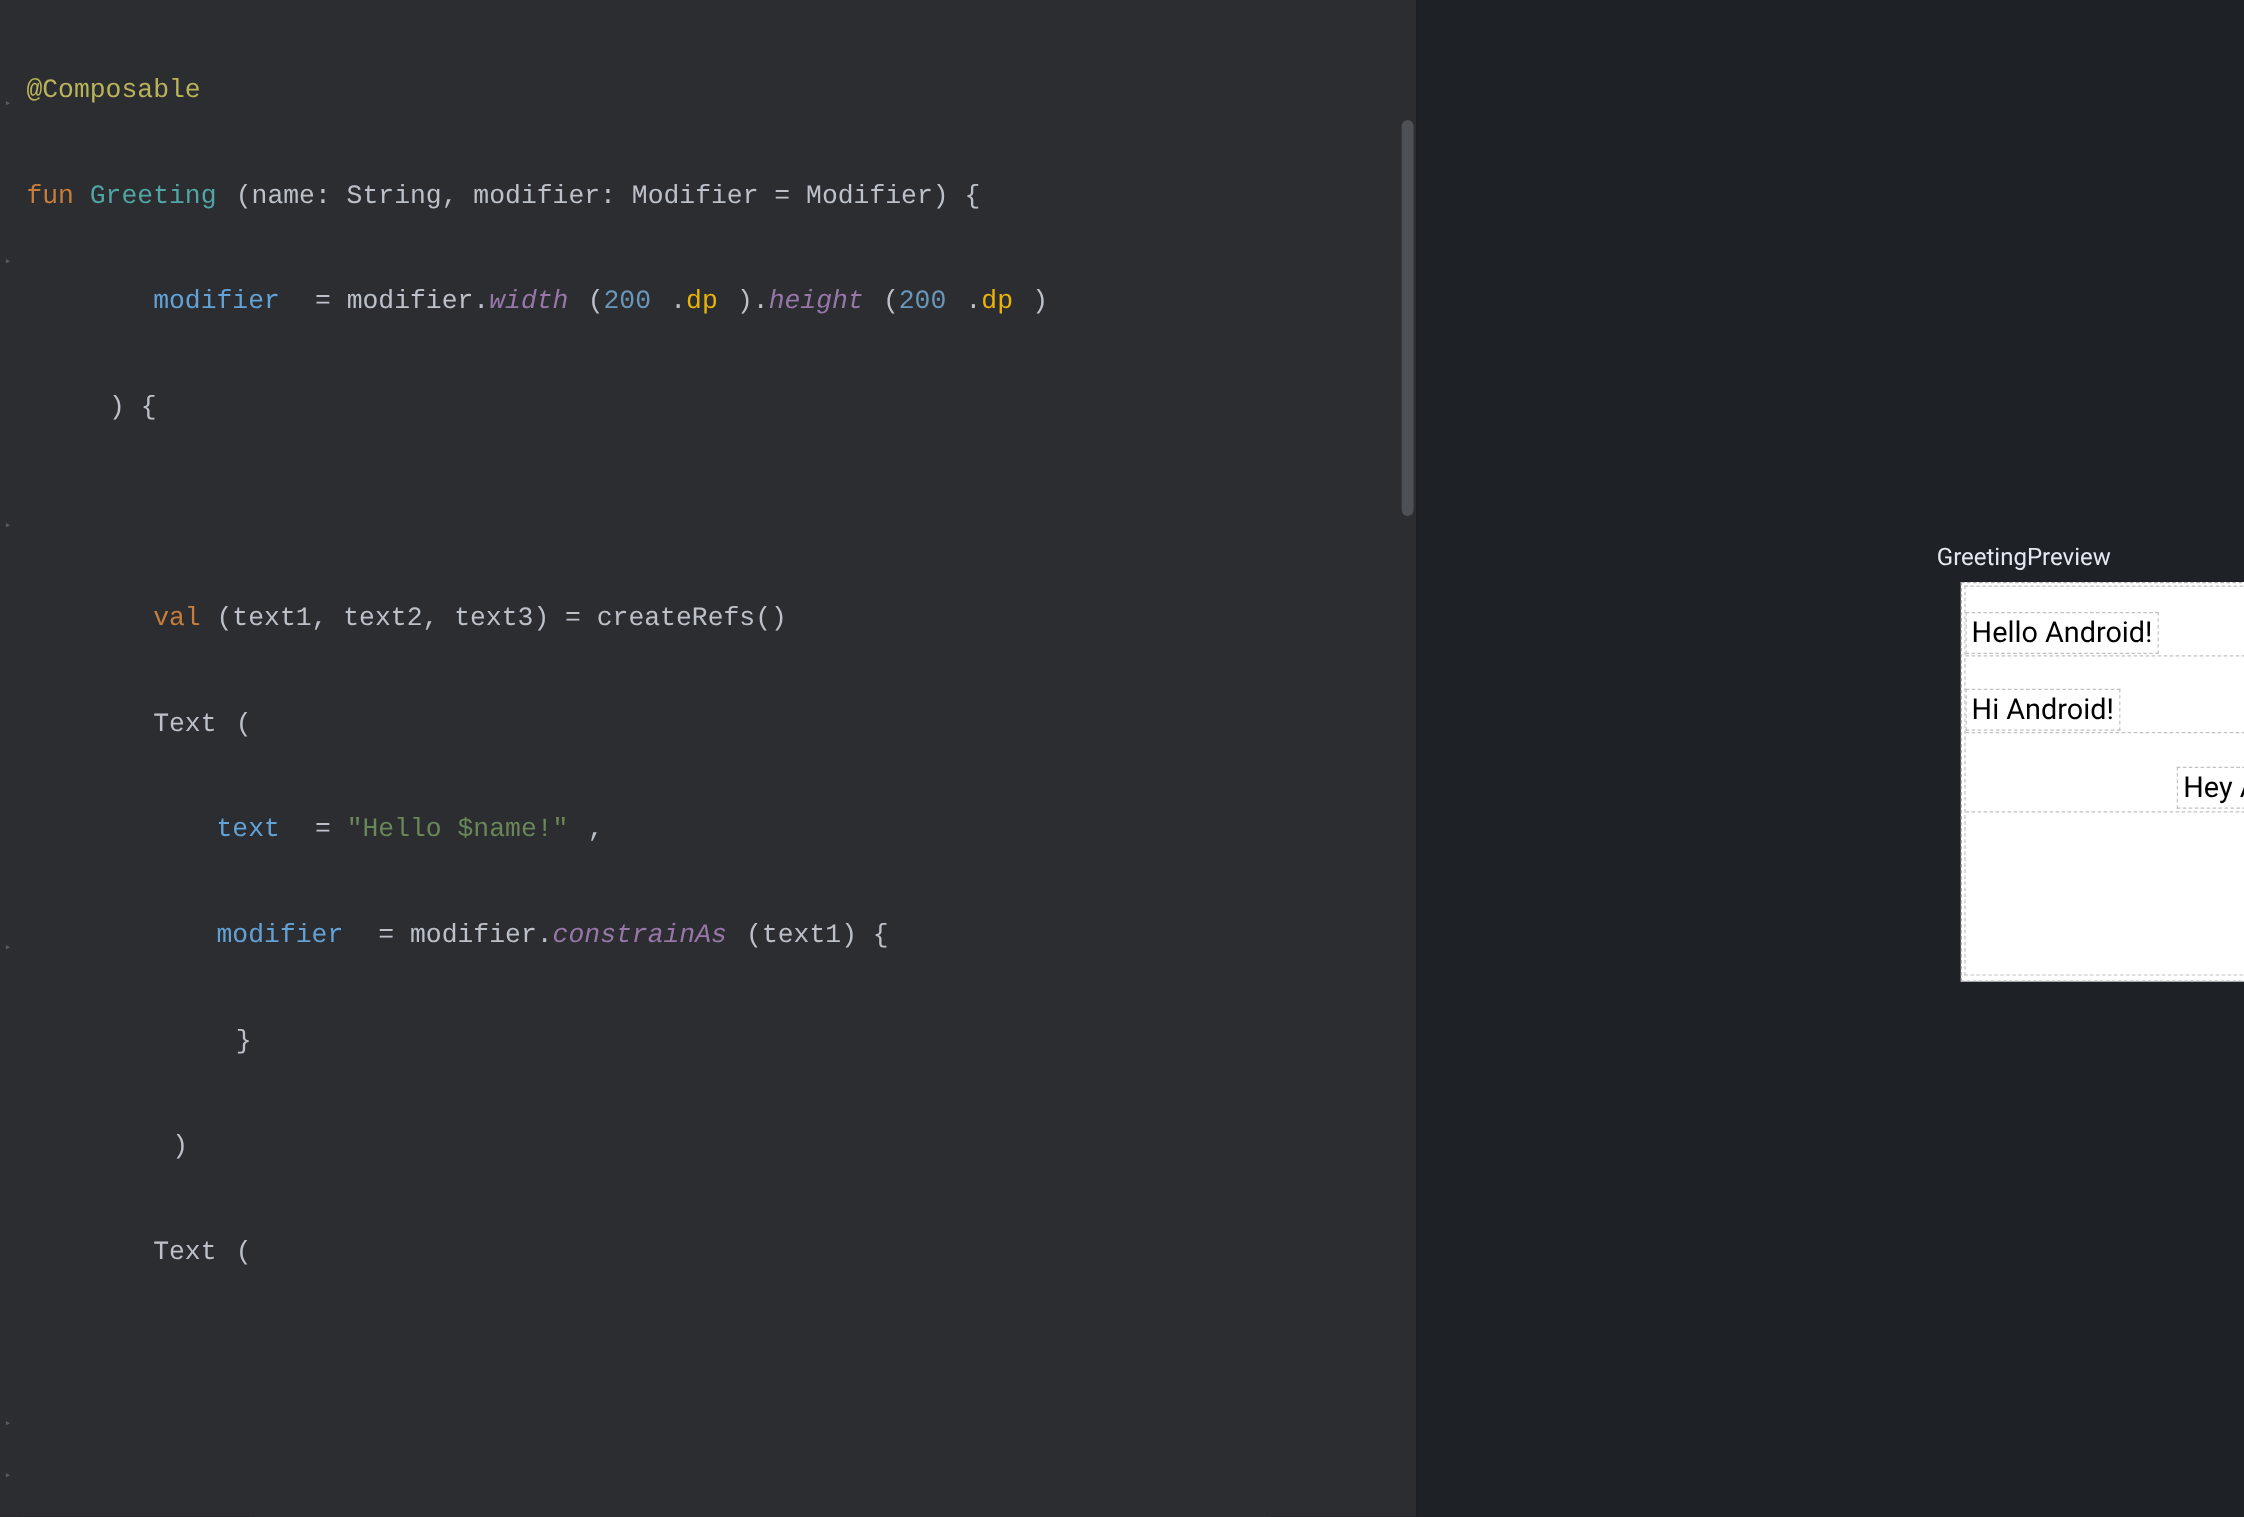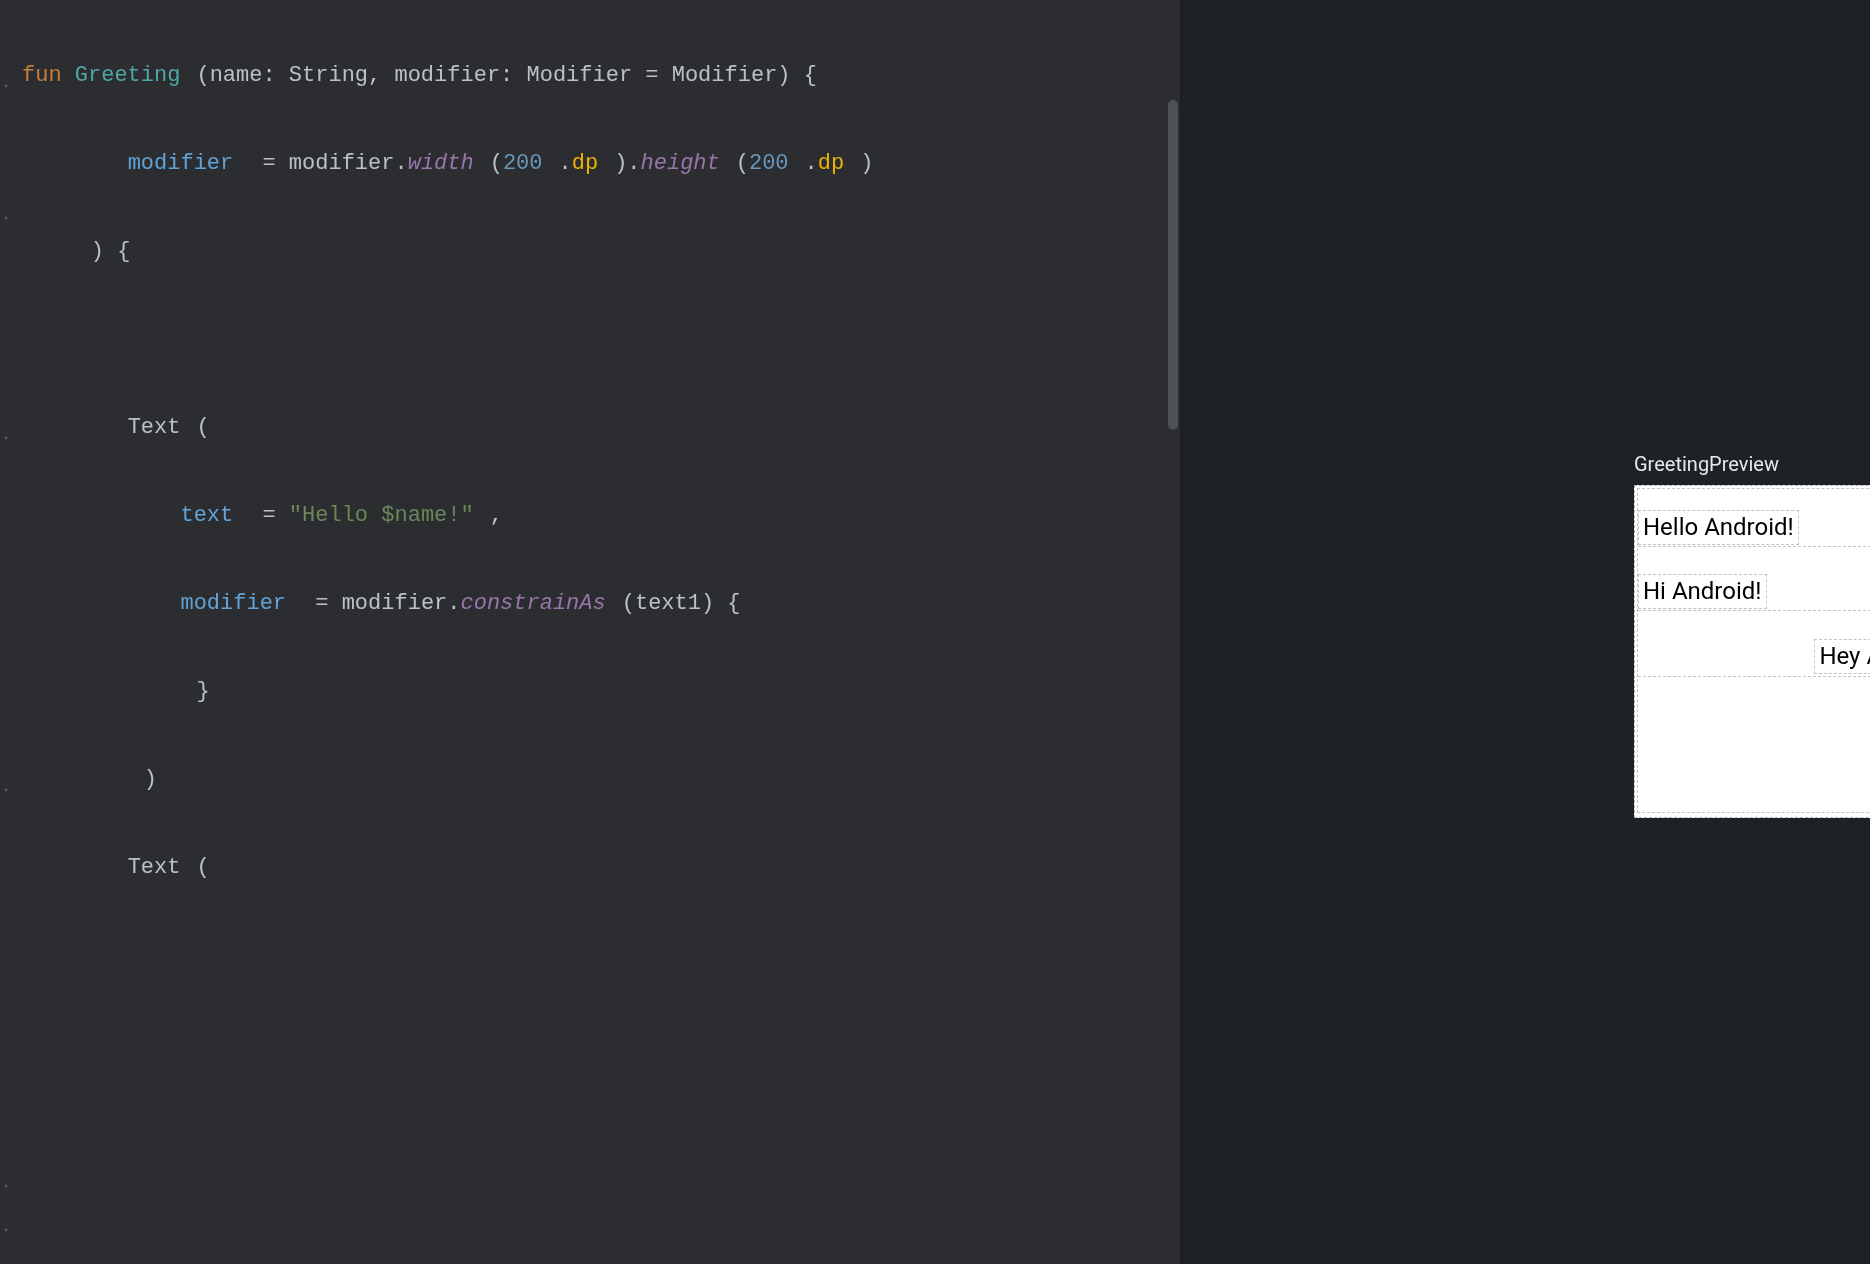--- a/index.html
+++ b/index.html
@@ -68,21 +68,21 @@
     flex: 0 0 2px;
     background: #1c1e22;
   }
   .preview-pane {
     flex: 1;
     background: #1e2227;
     position: relative;
   }
   .preview-label {
     position: absolute;
-    left: 452px;
+    left: 432px;
     top: 452px;
     color: #e4e8ef;
     font-family: -apple-system, "Segoe UI", Roboto, sans-serif;
     font-size: 20px;
     font-weight: 400;
   }
   .preview-box {
     position: absolute;
     left: 452px;
     top: 485px;
@@ -128,24 +128,26 @@
 
       <div class="fold" style="top:64px">▸</div>
       <div class="fold" style="top:196px">▸</div>
       <div class="fold" style="top:416px">▸</div>
       <div class="fold" style="top:768px">▸</div>
       <div class="fold" style="top:1164px">▸</div>
       <div class="fold" style="top:1208px">▸</div>
     </div>
 
     <div class="code">
+<div><span class="tok-ann">@Composable</span></div>
 <div><span class="tok-kw">fun</span><span> </span><span class="tok-fn">Greeting</span><span class="tok-par">(name: String, modifier: Modifier = Modifier) {</span></div>
 <div><span>        </span><span class="tok-named">modifier</span><span class="tok-par"> = modifier.</span><span class="tok-call1">width</span><span class="tok-par">(</span><span class="tok-num">200</span><span class="tok-par">.</span><span class="tok-prop">dp</span><span class="tok-par">).</span><span class="tok-call1">height</span><span class="tok-par">(</span><span class="tok-num">200</span><span class="tok-par">.</span><span class="tok-prop">dp</span><span class="tok-par">)</span></div>
 <div><span>    </span><span class="tok-par">) {</span></div>
 <div><span></span>&nbsp;</div>
+<div><span>        </span><span class="tok-kw">val</span><span class="tok-id"> (text1, text2, text3) = createRefs()</span></div>
 <div><span>        </span><span class="tok-id">Text</span><span class="tok-par">(</span></div>
 <div><span>            </span><span class="tok-named">text</span><span class="tok-par"> = </span><span class="tok-str">"Hello $name!"</span><span class="tok-par">,</span></div>
 <div><span>            </span><span class="tok-named">modifier</span><span class="tok-par"> = modifier.</span><span class="tok-call1">constrainAs</span><span class="tok-par">(text1) {</span></div>
 <div><span>            </span><span class="tok-par">}</span></div>
 <div><span>        </span><span class="tok-par">)</span></div>
 <div><span>        </span><span class="tok-id">Text</span><span class="tok-par">(</span></div>
 
 
 
 

